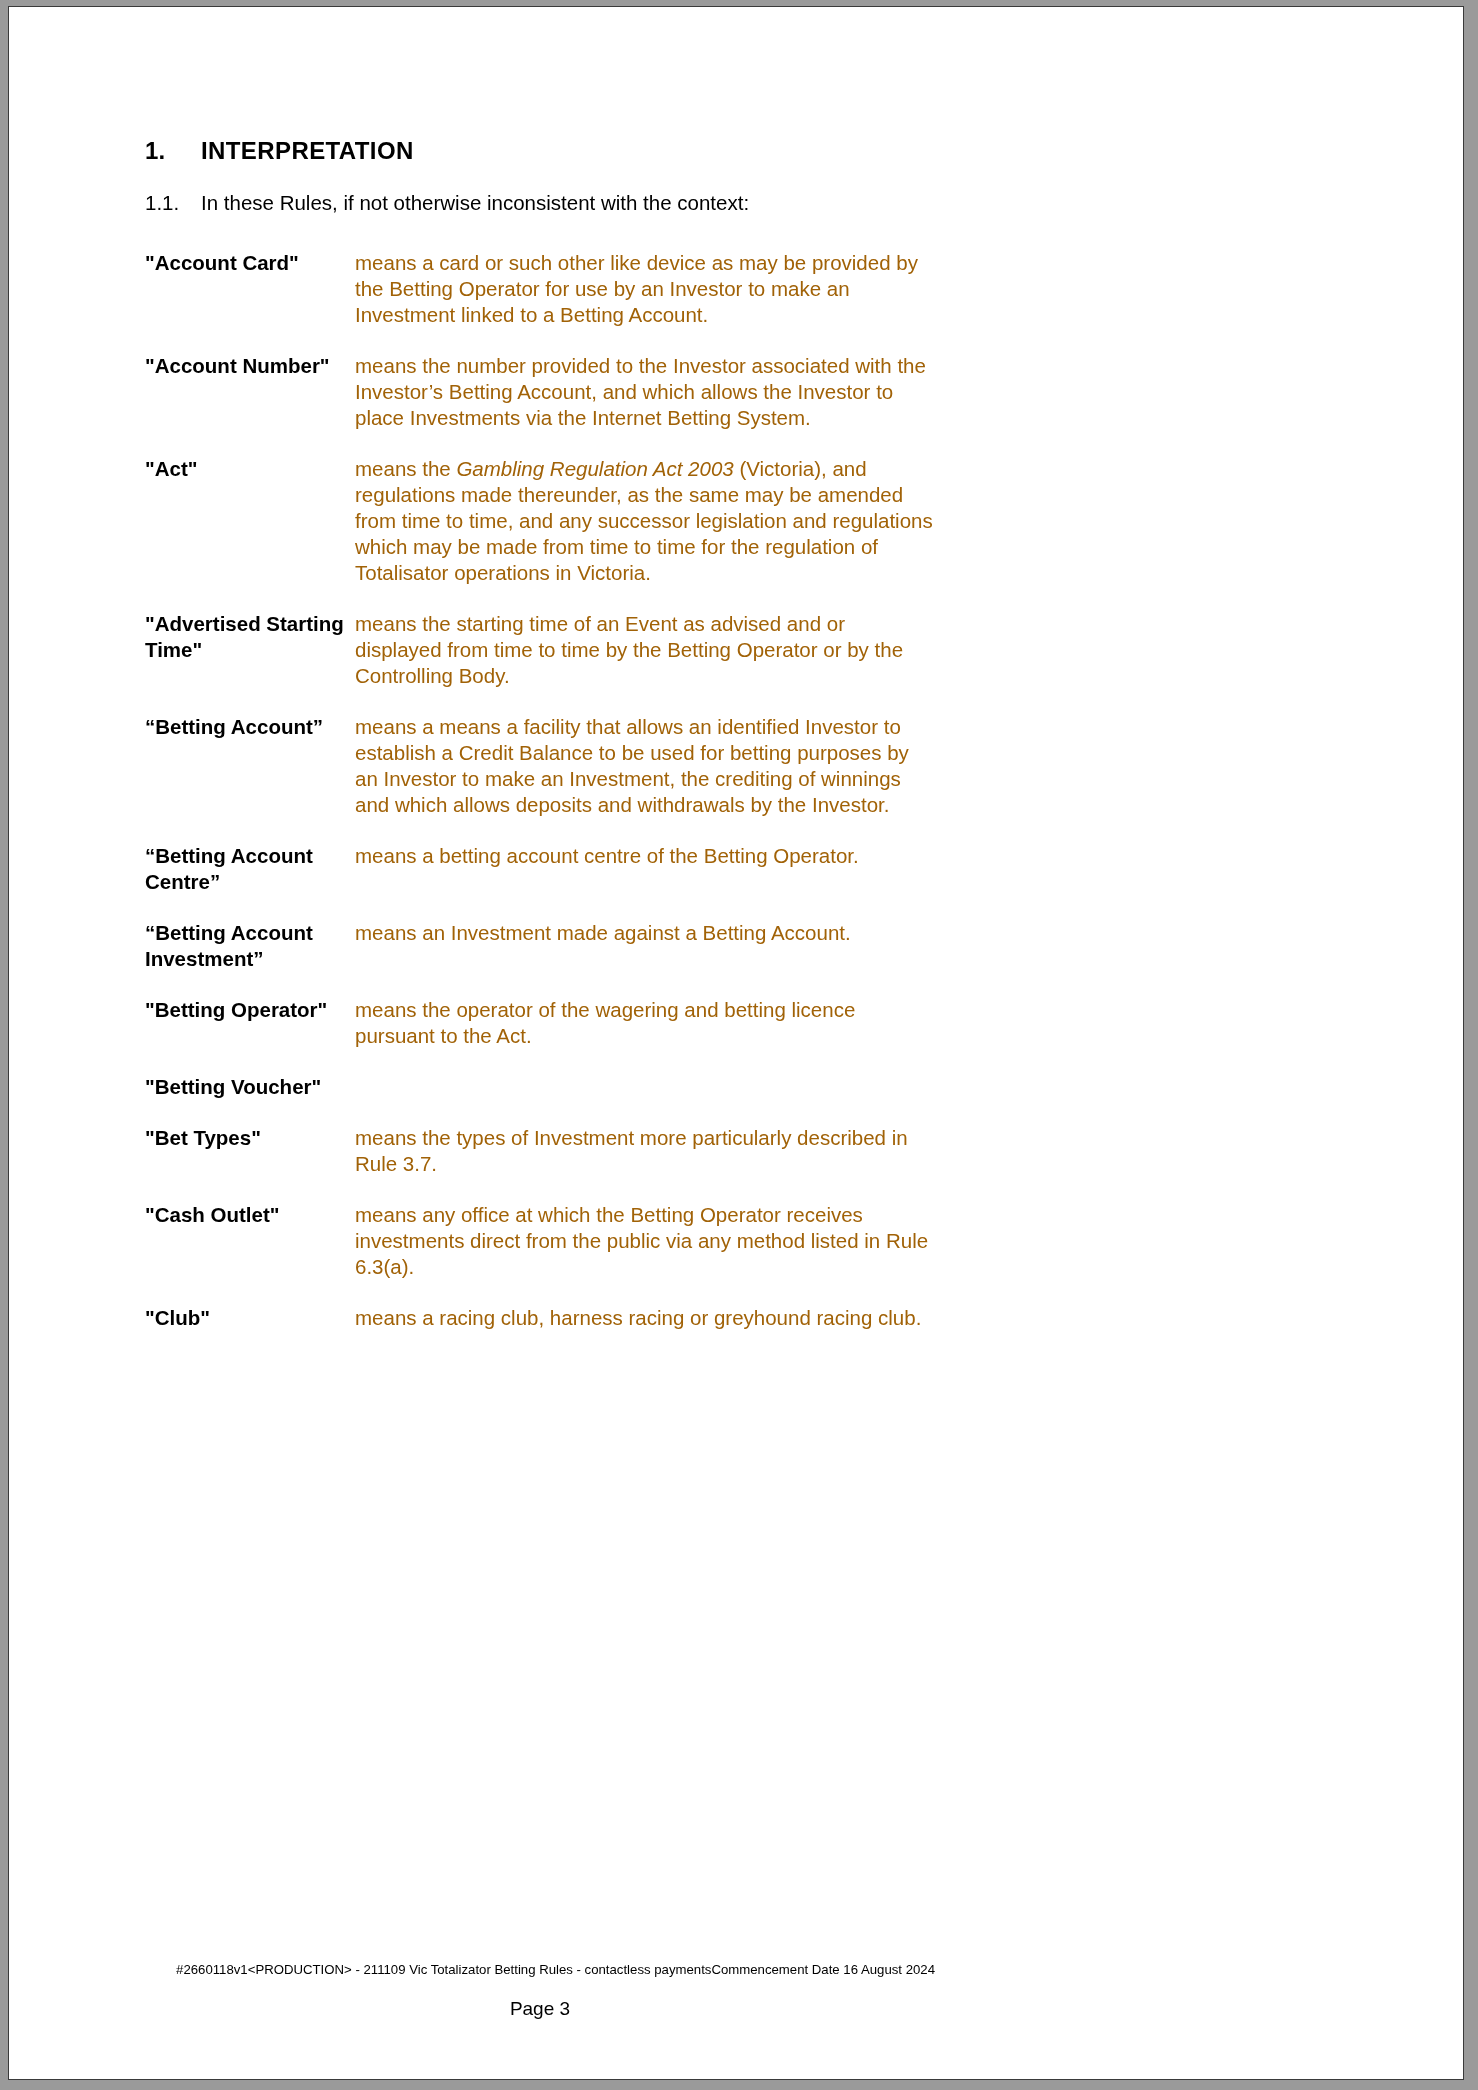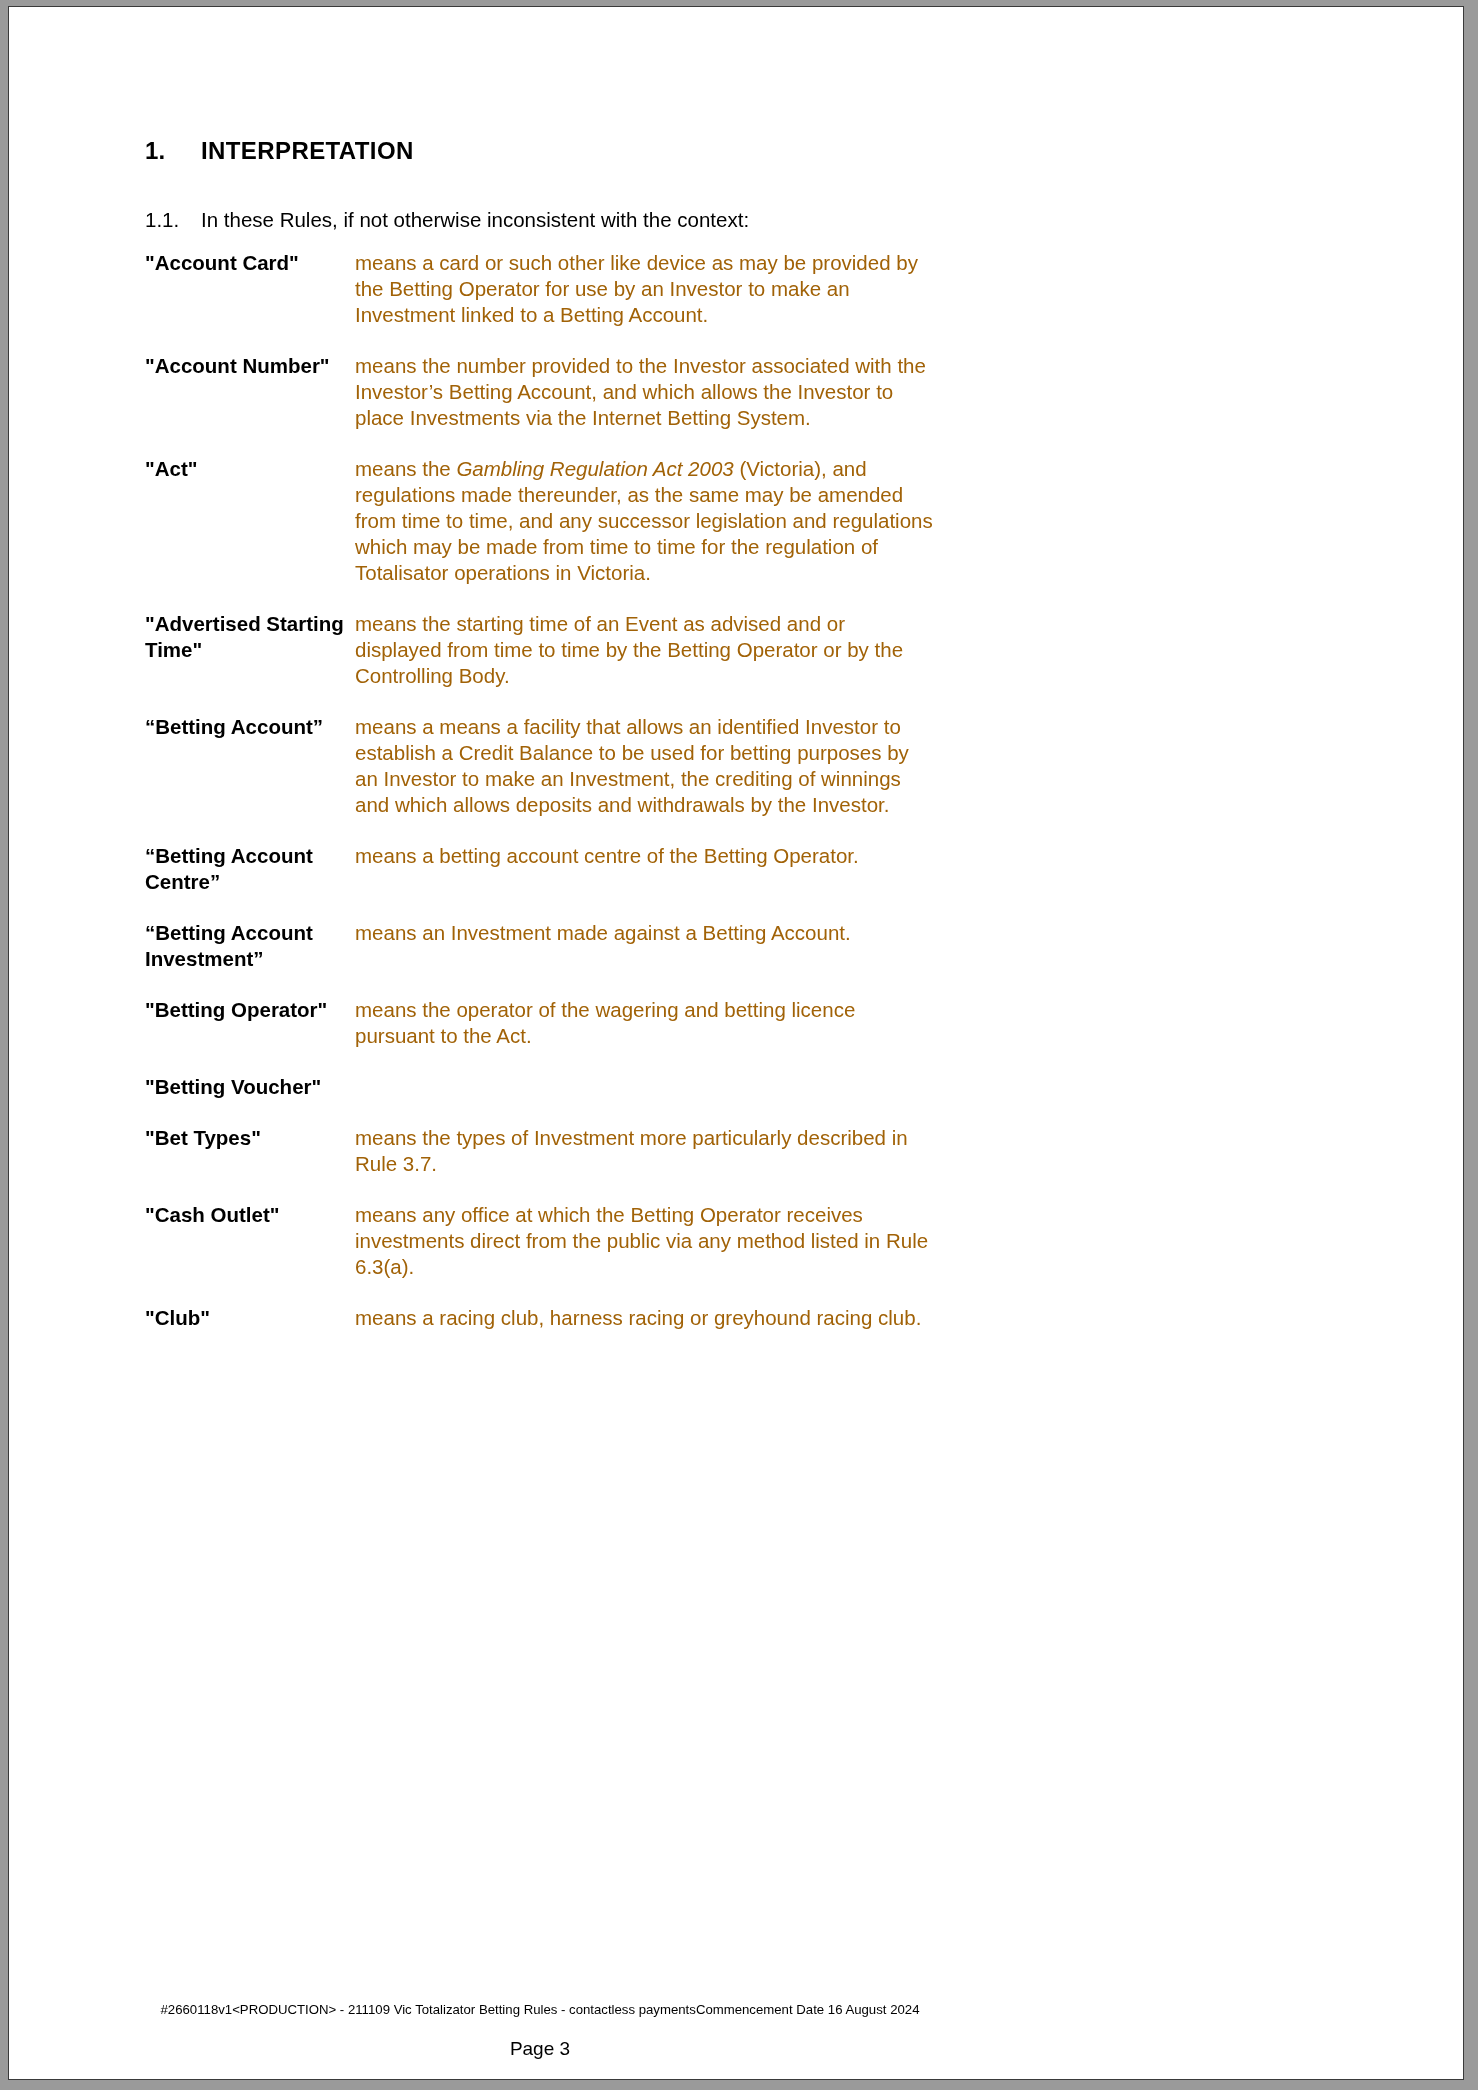--- a/index.html
+++ b/index.html
@@ -54,21 +54,21 @@
     flex: 0 0 56px;
   }
   .section-heading .title {
     letter-spacing: 0.4px;
   }
 
   
   .clause-intro {
     position: absolute;
     left: 136px;
-    top: 201px;
+    top: 184px;
     display: flex;
     align-items: flex-start;
     font-size: 20.5px;
     color: #000;
   }
   .clause-intro .num {
     width: 56px;
     flex: 0 0 56px;
   }
 
@@ -106,25 +106,24 @@
 
   
   .footer {
     position: absolute;
     left: 136px;
     top: 1955px;
     width: 790px;
   }
   .footer-line1 {
     display: flex;
-    justify-content: center;
+    justify-content: flex-end;
     align-items: baseline;
     font-size: 13.2px;
     color: #000;
-    margin-top: 40px;
   }
   .footer-right {
     text-align: right;
     white-space: nowrap;
   }
   .footer-page {
     margin-top: 21px;
     font-size: 19px;
     color: #000;
     text-align: center;

